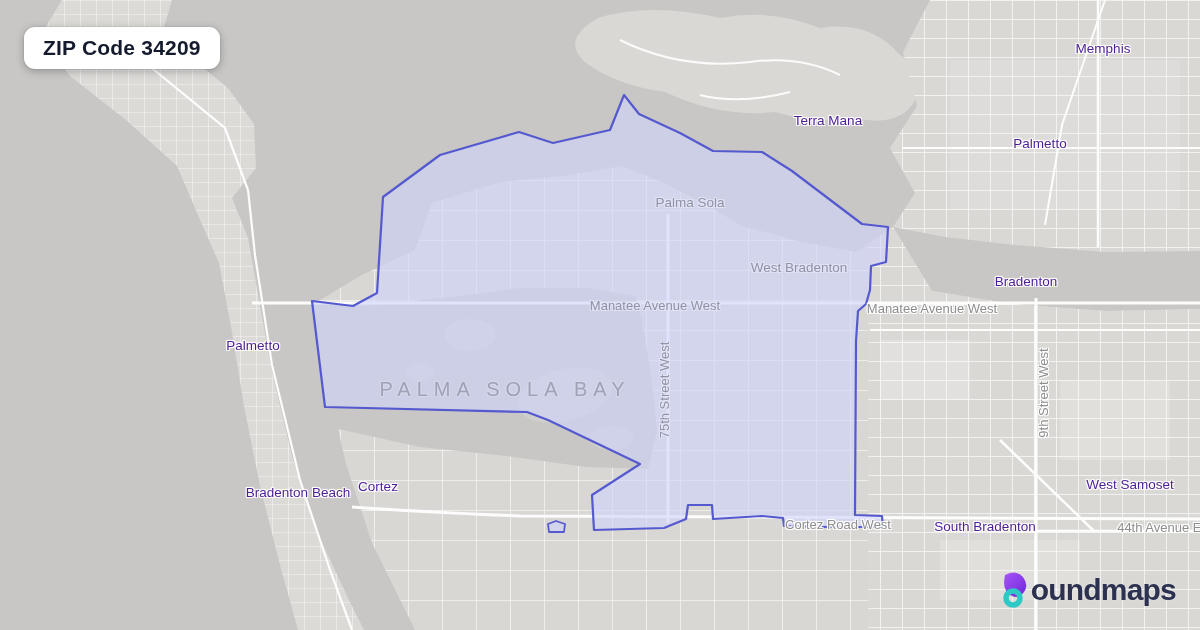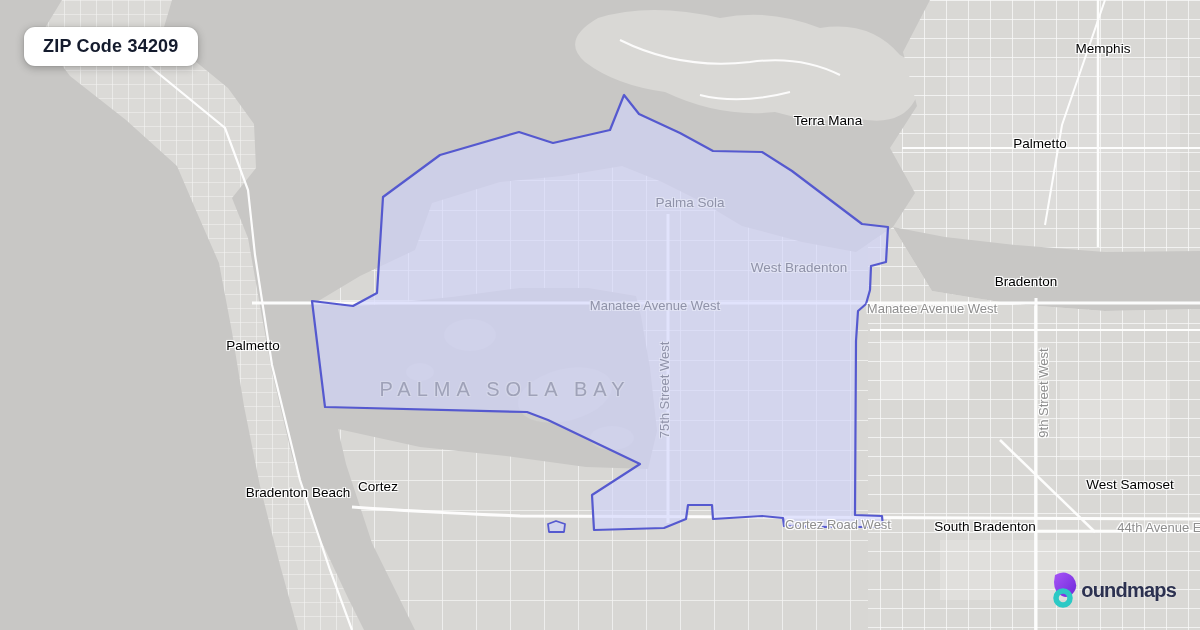--- a/index.html
+++ b/index.html
@@ -4,38 +4,38 @@
 <style>
   html,body{margin:0;padding:0;background:#ffffff;}
   #stage{
     position:relative;width:1200px;height:630px;overflow:hidden;
     font-family:"Liberation Sans", sans-serif;
     background:#c8c7c5;
   }
   #map-svg{position:absolute;left:0;top:0;width:1200px;height:630px;display:block;}
   .lbl{
     position:absolute;transform:translate(-50%,-50%);
-    font-size:13.5px;color:#000000;white-space:nowrap;pointer-events:none;
+    font-size:13.5px;color:#4c1d95;white-space:nowrap;pointer-events:none;
     text-shadow:-1px -1px 0 #fff,1px -1px 0 #fff,-1px 1px 0 #fff,1px 1px 0 #fff,0 0 3px #fff;
   }
   .lbl.road{font-size:13px;color:#8e8e8e;}
   .lbl.zone{color:#8f92a8;text-shadow:-1px -1px 0 #e2e4f4,1px -1px 0 #e2e4f4,-1px 1px 0 #e2e4f4,1px 1px 0 #e2e4f4;}
   .lbl.water-lbl{color:#9fa2b8;font-size:20px;letter-spacing:6px;
     text-shadow:-1px -1px 0 #d5d7e9,1px -1px 0 #d5d7e9,-1px 1px 0 #d5d7e9,1px 1px 0 #d5d7e9;}
   .lbl.vert{transform:translate(-50%,-50%) rotate(-90deg);}
   #zip-badge{
     position:absolute;left:24px;top:27px;background:#ffffff;border-radius:11px;
     padding:9px 19px;box-shadow:0 2px 8px rgba(0,0,0,0.28), 0 0 0 1px rgba(0,0,0,0.04);
-    font-size:18px;font-weight:bold;color:#141b2d;letter-spacing:0.2px;
+    font-size:21px;font-weight:bold;color:#141b2d;letter-spacing:0.2px;
   }
   #brand{
     position:absolute;right:24px;bottom:22px;display:flex;align-items:center;gap:1px;
   }
   #brand .wordmark{
-    font-size:20px;font-weight:800;color:#2c3150;letter-spacing:-0.8px;
+    font-size:30px;font-weight:800;color:#2c3150;letter-spacing:-0.8px;
     text-shadow:0 0 2px rgba(255,255,255,0.5);
   }
   #attribution{
     position:absolute;right:12px;bottom:4px;font-size:13.5px;color:#3d3d3d;
     text-shadow:-1px -1px 0 rgba(255,255,255,0.7),1px -1px 0 rgba(255,255,255,0.7),
 romance -1px 1px 0 rgba(255,255,255,0.7),1px 1px 0 rgba(255,255,255,0.7);
   }
 </style>
 </head>
 <body>

